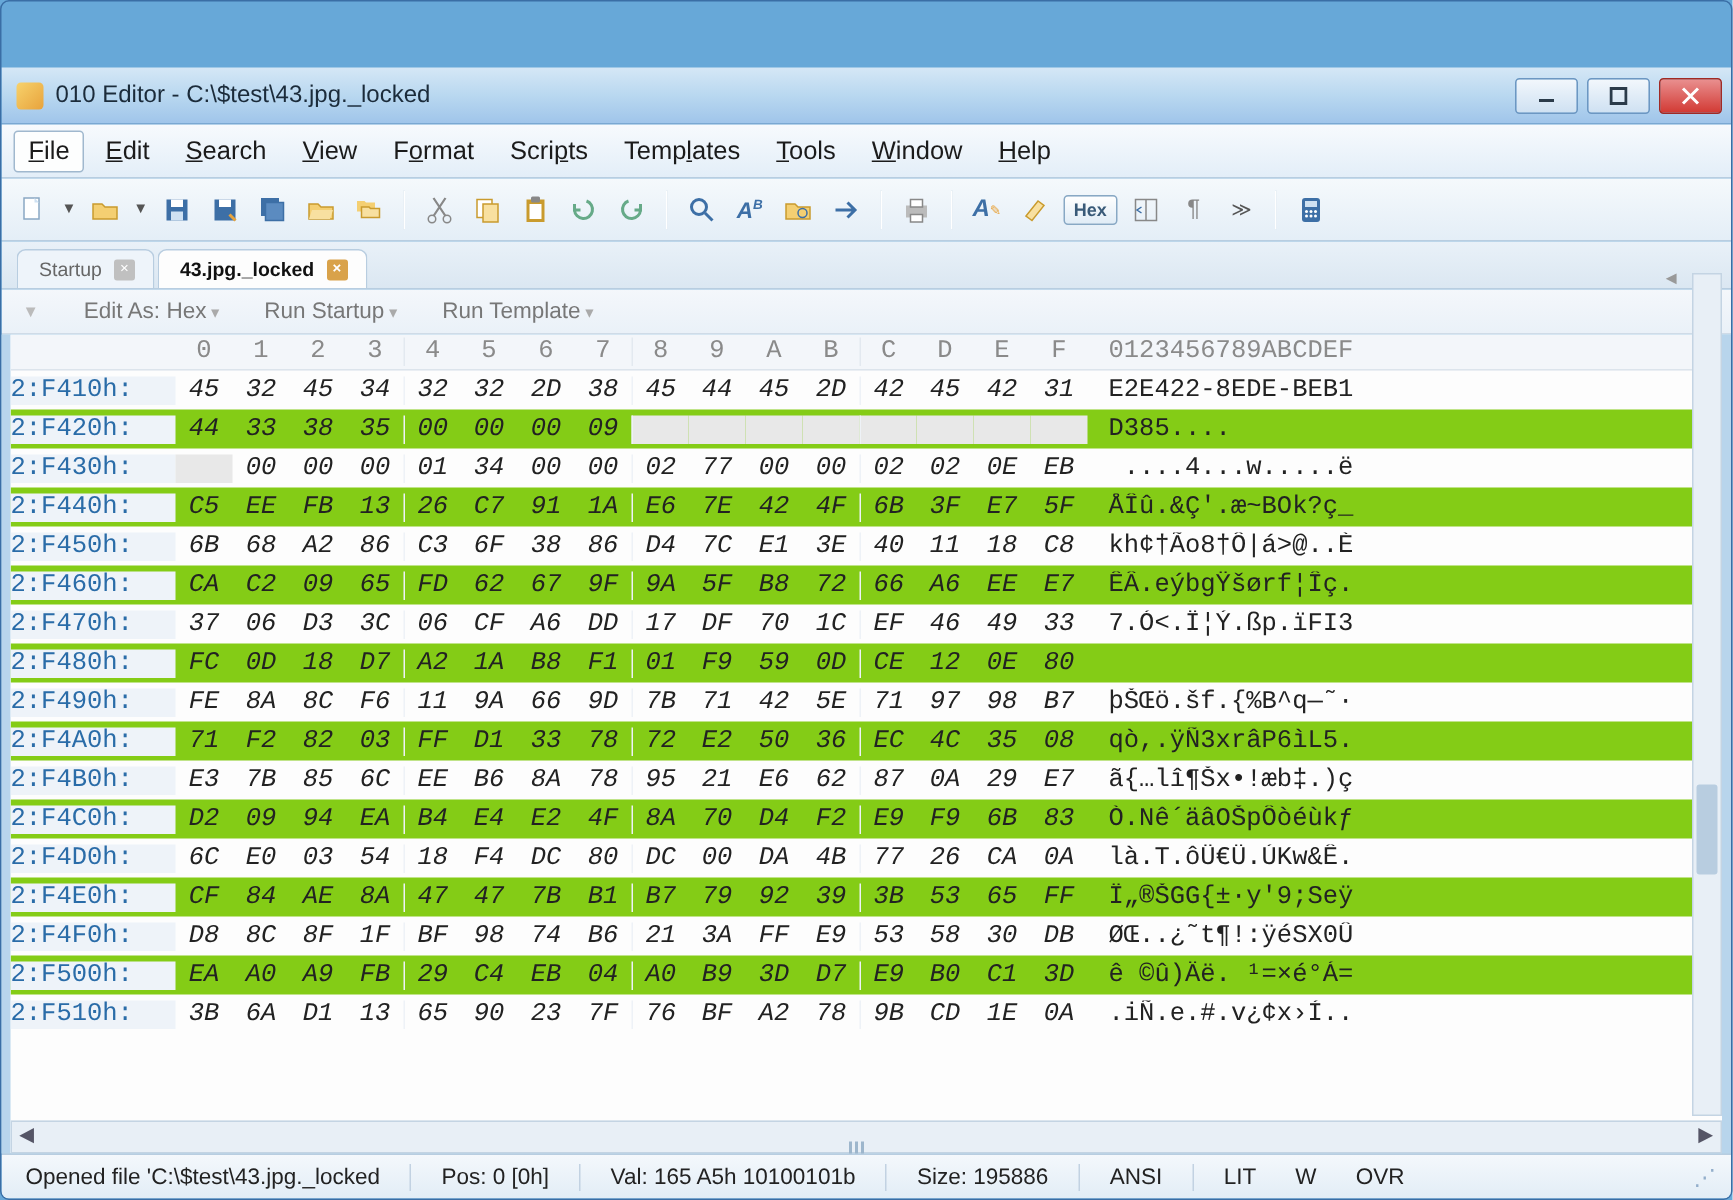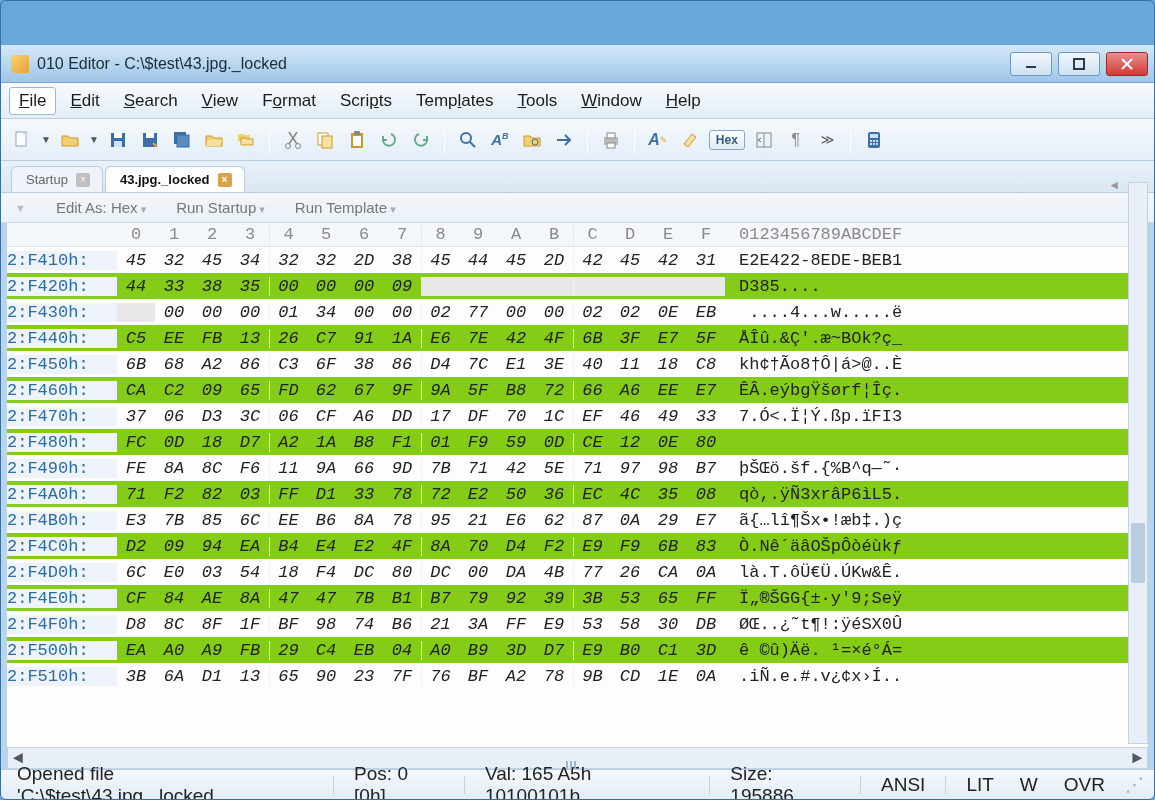--- a/index.html
+++ b/index.html
@@ -148,21 +148,21 @@
 .hscroll .arrow { width:20px; text-align:center; color:#556;}
 .hscroll .track { flex:1; position:relative;}
 .hscroll .grip { position:absolute; left:48%; top:3px; height:14px; width:30px; display:flex; gap:2px; justify-content:center;}
 .hscroll .grip i { width:2px; background:#9db6cc;}
 
 
 .status {
   height:30px; background: linear-gradient(to bottom,#f4f8fc,#e2edf6);
   border-top:1px solid #b8cde0;
   display:flex; align-items:center; padding:0 10px; gap:14px;
-  font-size:19px; color:#222;
+  font-size:15px; color:#222;
 }
 .status .sep { width:1px; height:18px; background:#c2d2e2;}
 .status .cell { padding: 0 6px;}
 .status .grip-corner { margin-left:auto; color:#93aecb;}
 </style>
 </head>
 <body>
 
 <div class="titlebar">
   <div class="appicon"></div>

